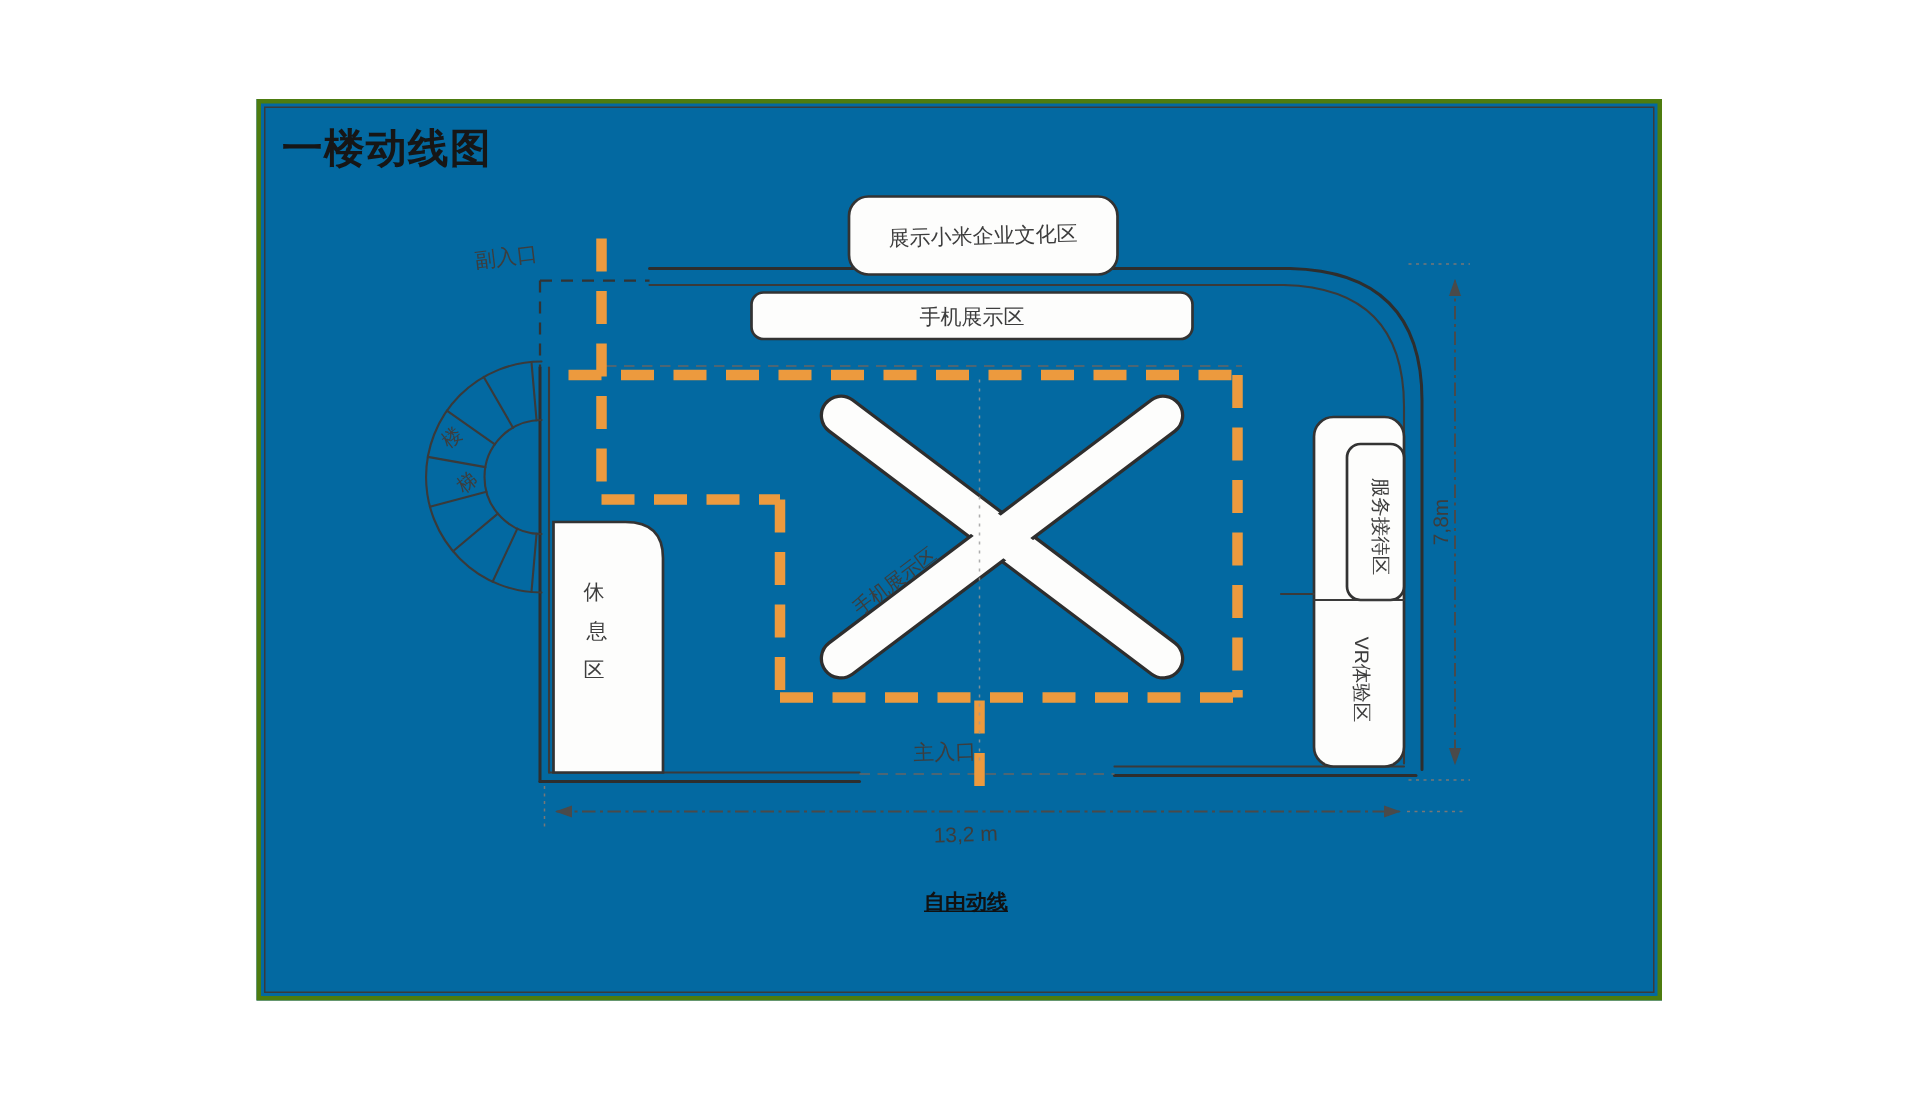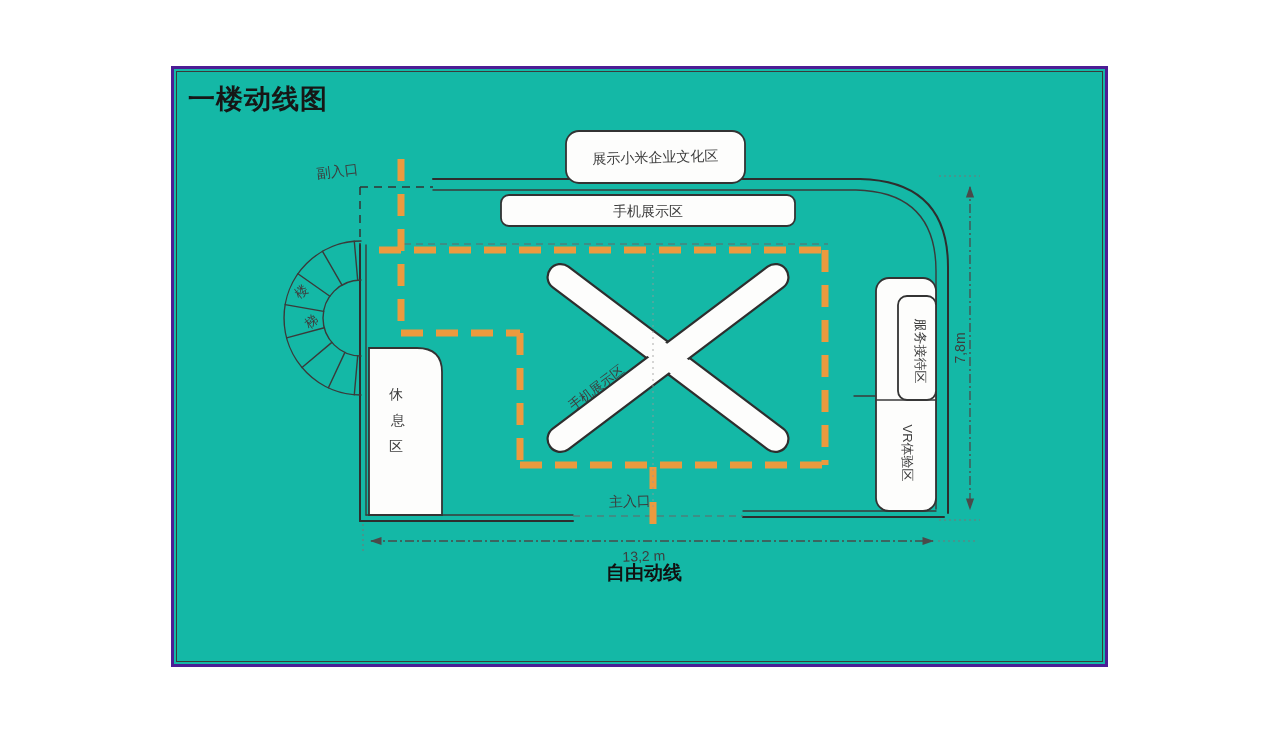--- a/index.html
+++ b/index.html
@@ -1,28 +1,28 @@
 <!DOCTYPE html>
 <html><head>
 <meta charset="utf-8">
 <style>
   html,body{margin:0;padding:0;background:#ffffff;width:1280px;height:732px;overflow:hidden;
     font-family:"Liberation Sans",sans-serif;}
   #stage{position:relative;width:1280px;height:732px;background:#fff;}
   .frame{position:absolute;left:171px;top:66px;width:937px;height:601px;box-sizing:border-box;
-    border:3px solid #4c1d95;background:#14b8a6;}
+    border:3px solid #4d7c0f;background:#0369a1;}
   .frame-inner{position:absolute;left:2px;top:2px;right:2px;bottom:2px;border:1px solid #3a3a3a;
     pointer-events:none;}
   .title{position:absolute;left:14px;top:12px;font-size:27px;font-weight:600;color:#161616;
     letter-spacing:1px;}
   .plan-svg{position:absolute;left:0;top:0;width:931px;height:595px;}
   .caption{position:absolute;left:12px;top:538px;width:916px;font-size:17.5px;line-height:25px;
     color:#131313;text-align:justify;}
-  .route-label{position:absolute;left:390px;top:491px;width:160px;text-align:center;
-    font-size:19px;font-weight:700;color:#111;}
+  .route-label{position:absolute;left:390px;top:524px;width:160px;text-align:center;
+    font-size:14px;font-weight:700;color:#111;text-decoration:underline;}
   
   .wall{fill:none;stroke:#2e2e2e;stroke-width:2;stroke-linecap:round;}
   .wall-thin{fill:none;stroke:#3a3a3a;stroke-width:1.4;stroke-linecap:round;}
   .furn{fill:#fdfdfc;stroke:#333;stroke-width:1.8;}
   .bdash{fill:none;stroke:#333;stroke-width:1.5;stroke-dasharray:8 6;}
   .bdash-thin{fill:none;stroke:#666;stroke-width:1;stroke-dasharray:7 5;}
   .dotline{fill:none;stroke:#999;stroke-width:1;stroke-dasharray:2 4;}
   .dim{fill:none;stroke:#4a4a4a;stroke-width:1.3;stroke-dasharray:9 3 2 3;}
   .dimext{fill:none;stroke:#777;stroke-width:1;stroke-dasharray:2 3;}
   .route{fill:none;stroke:#EC9A3E;stroke-width:7;stroke-dasharray:22 13;}

